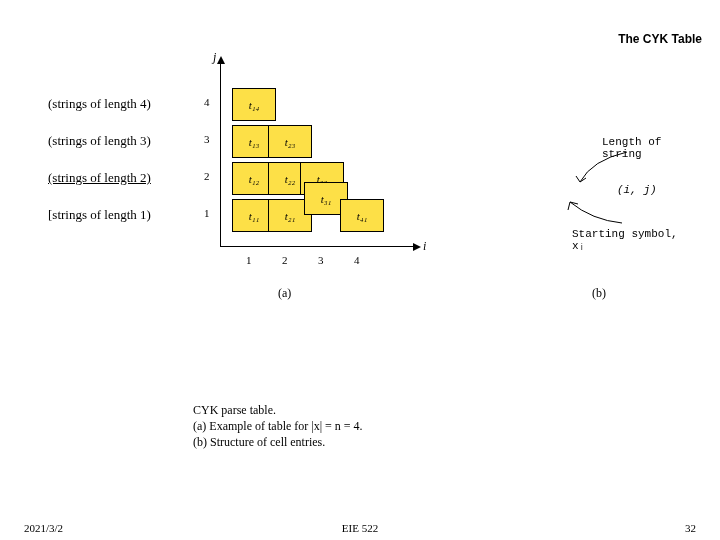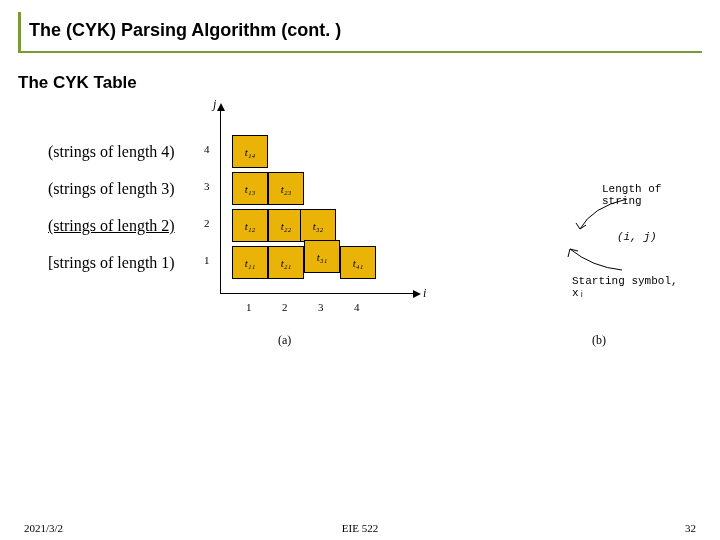--- a/index.html
+++ b/index.html
@@ -22,67 +22,67 @@
     border-left: 3px solid #7a9a3a;
     border-bottom: 2px solid #7a9a3a;
     padding: 8px 0 10px 8px;
   }
   .title {
     font-size: 18px;
     font-weight: bold;
     color: #000;
   }
   .subtitle {
-    text-align: left;
-    font-size: 17px;
+    text-align: right;
+    font-size: 12px;
     font-weight: bold;
     margin-top: 20px;
   }
   .content {
     position: relative;
     margin-top: 10px;
     height: 300px;
   }
   
   .diagram-a {
     position: absolute;
     left: 30px;
     top: 0;
     width: 400px;
     height: 260px;
   }
   .row-label {
     position: absolute;
-    font-size: 16px;
+    font-size: 13px;
     font-family: "Times New Roman", serif;
     color: #000;
   }
   .axis-label {
     position: absolute;
     font-family: "Times New Roman", serif;
     font-style: italic;
     font-size: 12px;
   }
   .tick {
     position: absolute;
     font-family: "Times New Roman", serif;
     font-size: 11px;
   }
   .cell {
     position: absolute;
     border: 1px solid #000;
-    width: 36px;
+    width: 44px;
     height: 33px;
     display: flex;
     align-items: center;
     justify-content: center;
     font-family: "Times New Roman", serif;
     font-size: 11px;
     font-style: italic;
-    background: #eab308;
+    background: #fde047;
   }
   
   .y-axis {
     position: absolute;
     width: 1px;
     background: #000;
   }
   .x-axis {
     position: absolute;
     height: 1px;
@@ -141,23 +141,20 @@
     font-family: "Times New Roman", serif;
   }
   .footer .date { position: absolute; left: 24px; bottom: 0; }
   .footer .course { position: absolute; left: 50%; transform: translateX(-50%); bottom: 0; }
   .footer .page { position: absolute; right: 24px; bottom: 0; }
 </style>
 </head>
 <body>
 
 <div class="frame">
-  <div class="title-bar">
-    <div class="title">The (CYK) Parsing Algorithm (cont. )</div>
-  </div>
 
   <div class="subtitle">The CYK Table</div>
 
   <div class="content">
 
     <div class="diagram-a">
 
       <div class="y-axis" style="left:172px; top:6px; height:185px;"></div>
       <div class="arrow-up" style="left:168.5px; top:0;"></div>
       <div class="axis-label" style="left:165px; top:-6px;">j</div>
@@ -201,21 +198,21 @@
       <div class="cell" style="left:252px; top:106px;">
           <span>t<span>₃₂</span></span>
         </div>
 
       <div class="cell" style="left:184px; top:143px;align-items:center;">
           <span>t<span>₁₁</span></span>
         </div>
       <div class="cell" style="left:220px; top:143px;">
           <span>t<span>₂₁</span></span>
         </div>
-      <div class="cell" style="left:256px; top:137px;">
+      <div class="cell" style="left:256px; top:126px;">
           <span>t<span>₃₁</span></span>
         </div>
       <div class="cell" style="left:292px; top:143px;align-items:center;">
           <span>t<span>₄₁</span></span>
         </div>
 
       <div class="panel-label" style="left:230px; top:230px;">(a)</div>
     </div>
 
     <div class="diagram-b">
@@ -229,19 +226,24 @@
       <svg style="position:absolute; left:40px; top:62px;" width="70" height="30">
         <path d="M60 25 Q 30 22 8 4" stroke="#000" fill="none" stroke-width="1"></path>
         <path d="M8 4 L6 12 M8 4 L16 6" stroke="#000" fill="none" stroke-width="1"></path>
       </svg>
       <div class="b-label" style="left:50px; top:92px;">Starting symbol, xᵢ</div>
       <div class="panel-label" style="left:70px; top:150px;">(b)</div>
     </div>
 
   </div>
 
+  <div class="caption">
+    <div class="caption-line">CYK parse table.</div>
+    <div class="caption-line">(a) Example of table for |x| = n = 4.</div>
+    <div class="caption-line">(b) Structure of cell entries.</div>
+  </div>
 </div>
 
 <div class="footer">
   <span class="date">2021/3/2</span>
   <span class="course">EIE 522</span>
   <span class="page">32</span>
 </div>
 
 </body></html>

